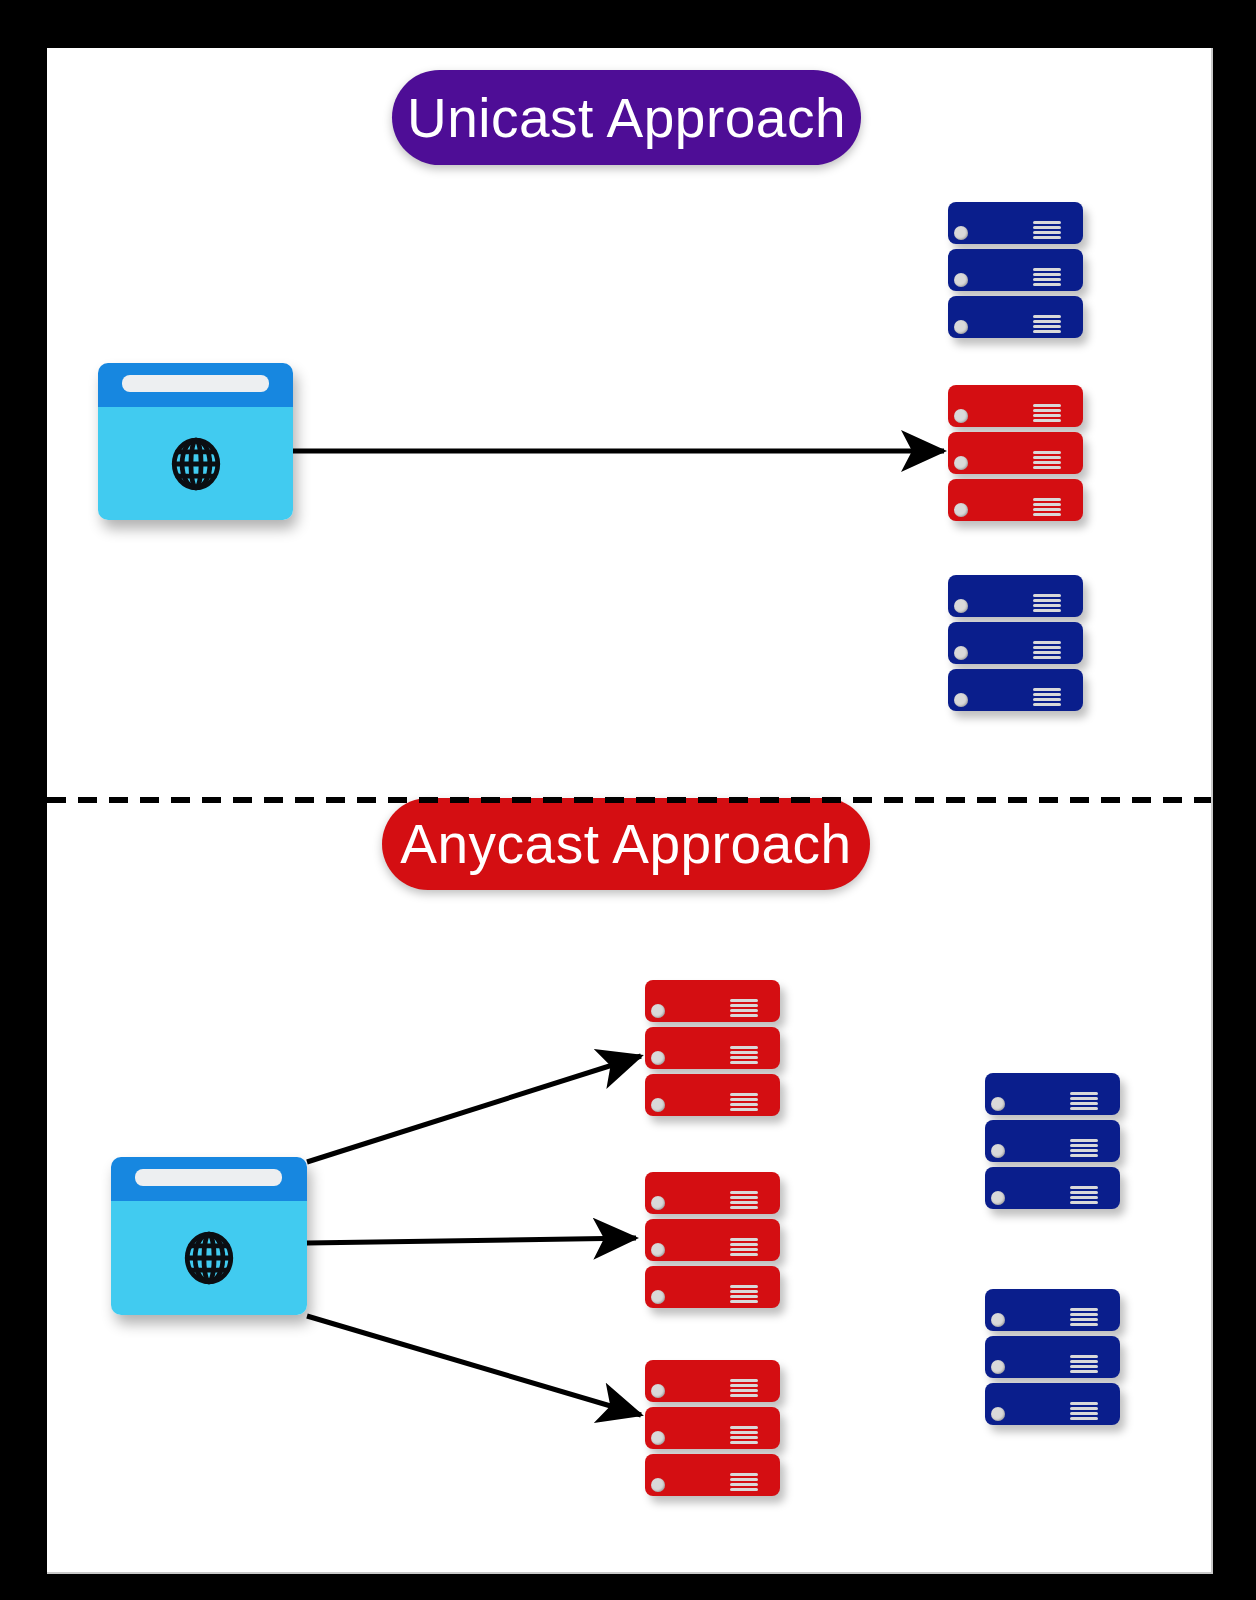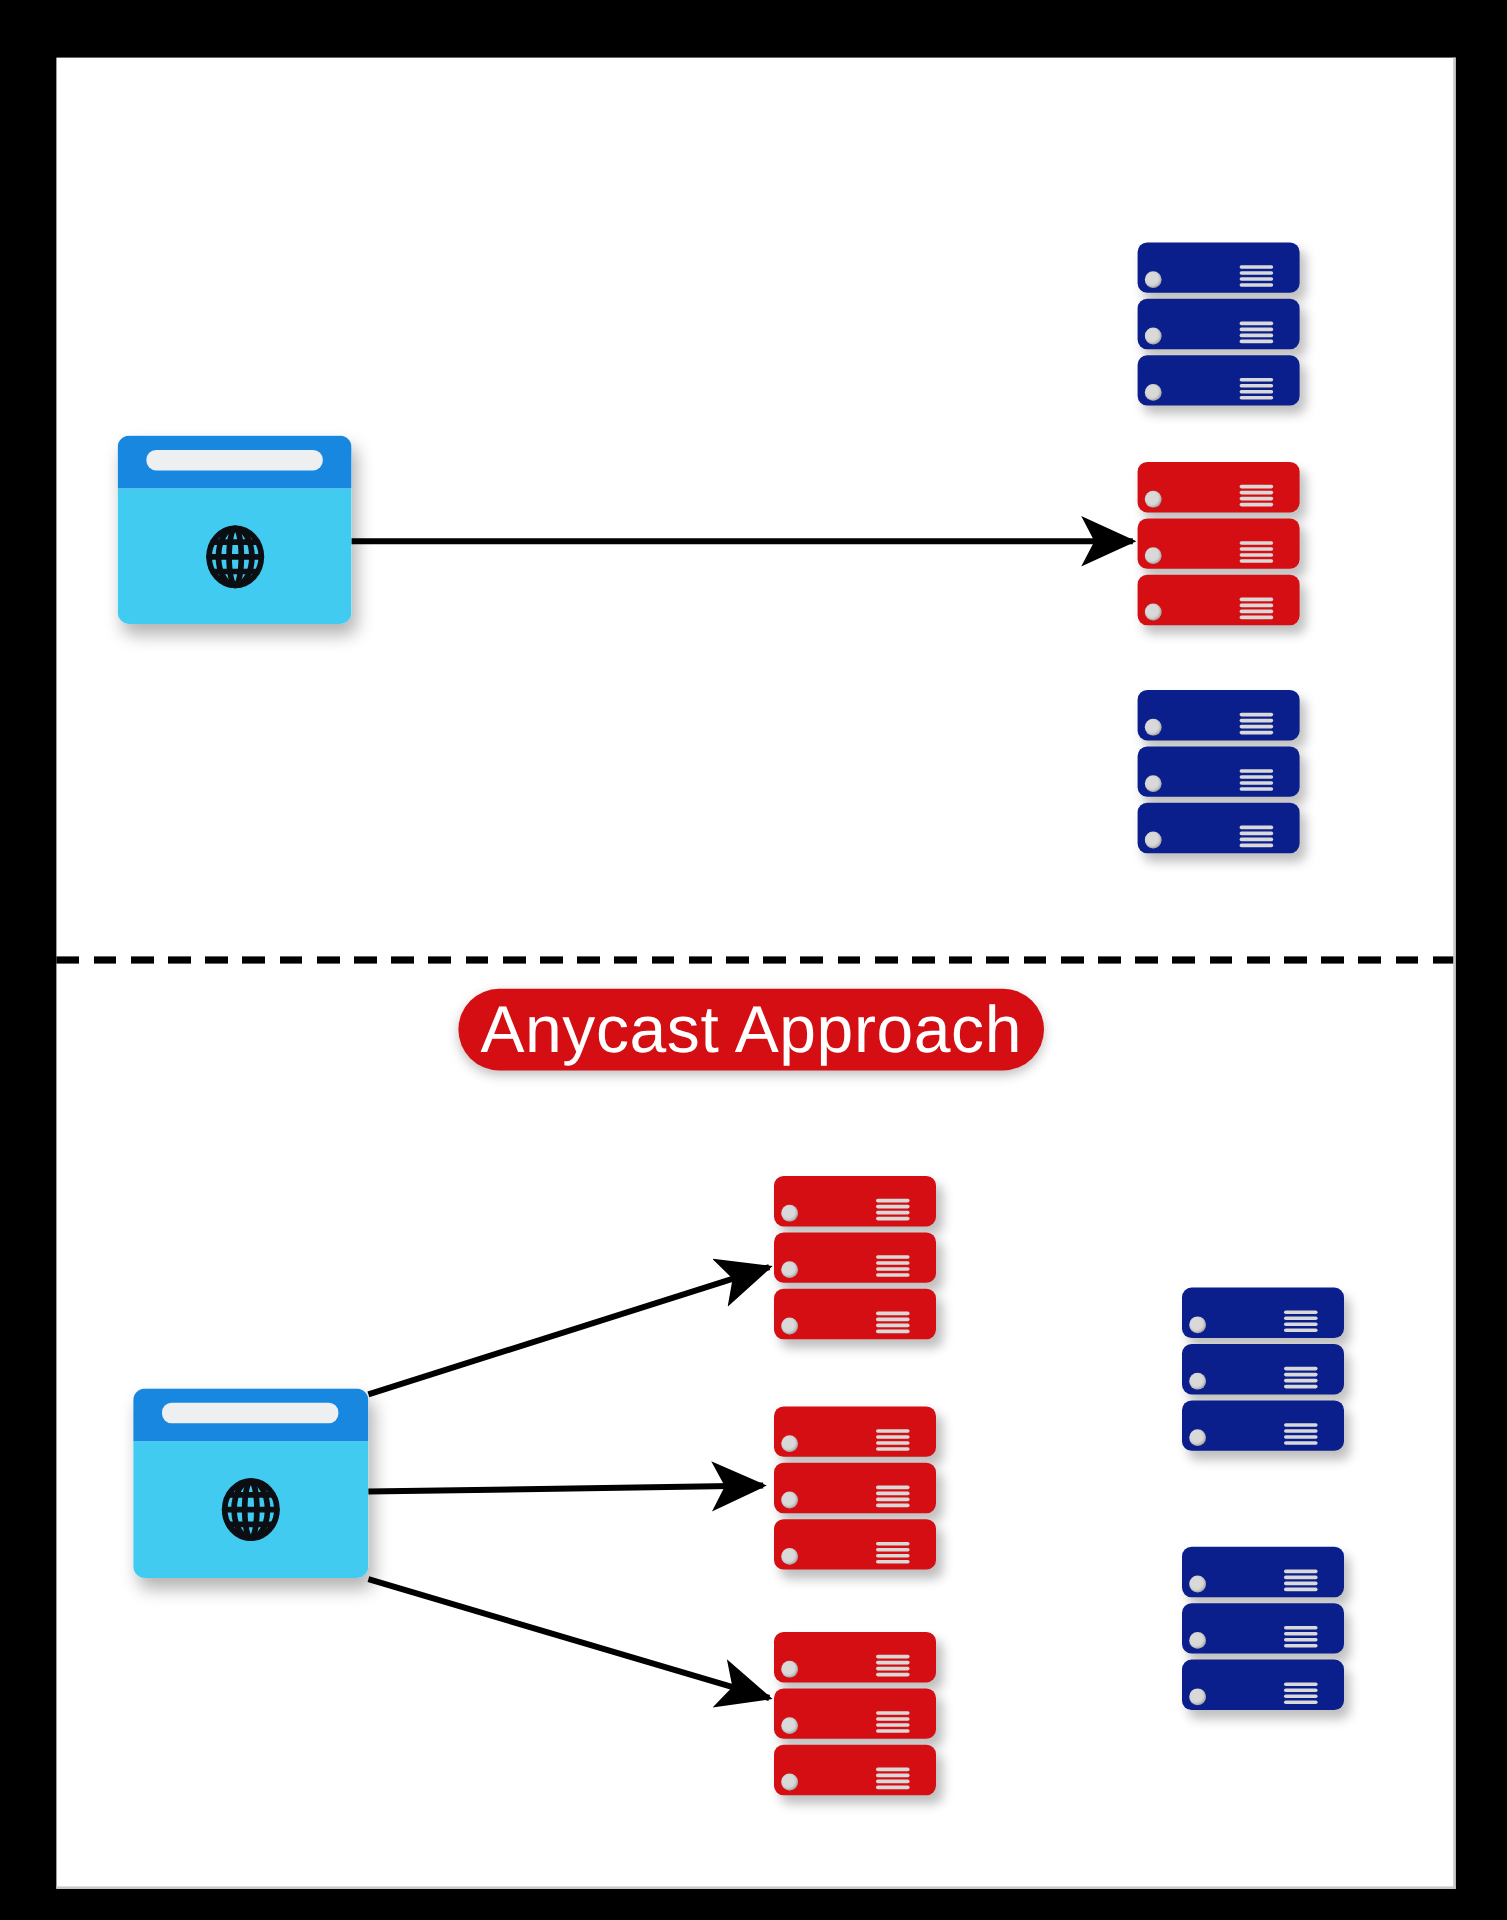--- a/index.html
+++ b/index.html
@@ -21,21 +21,21 @@
   .pill {
     position:absolute;
     display:flex; align-items:center; justify-content:center;
     color:#ffffff;
     font-size:55px; font-weight:500; letter-spacing:0.5px;
     border-radius:48px;
     box-shadow:0 4px 10px rgba(0,0,0,0.25);
     white-space:nowrap;
   }
   .pill.unicast { left:345px; top:22px;  width:469px; height:95px; background:#4E0D96; }
-  .pill.anycast { left:335px; top:776px; width:488px; height:68px; background:#D40E12; }
+  .pill.anycast { left:335px; top:750px; width:488px; height:92px; background:#D40E12; }
 
   
   .browser {
     position:absolute; width:195px; height:157px;
     border-radius:10px; overflow:hidden;
     box-shadow:4px 9px 14px rgba(0,0,0,0.30);
   }
   .browser.b-top    { left:51px; top:315px; }
   .browser.b-bottom { left:64px; top:1109px; width:196px; height:158px; }
   .browser-bar  { position:relative; height:44px; background:#1787E0; }
@@ -81,20 +81,23 @@
   .divider {
     position:absolute; left:0; top:749px; width:1164px; height:6px;
     background:repeating-linear-gradient(90deg, #000 0 19px, transparent 19px 31px);
   }
 </style>
 </head>
 <body>
 
 <div class="panel">
 
+  <div class="pill unicast">
+    <span>Unicast Approach</span>
+  </div>
   <div class="pill anycast">
     <span>Anycast Approach</span>
   </div>
 
   <div class="browser b-top">
     <div class="browser-bar">
       <div class="address-bar"></div>
     </div>
     <div class="browser-body">
       <svg width="68" height="72" viewBox="0 0 100 104">

